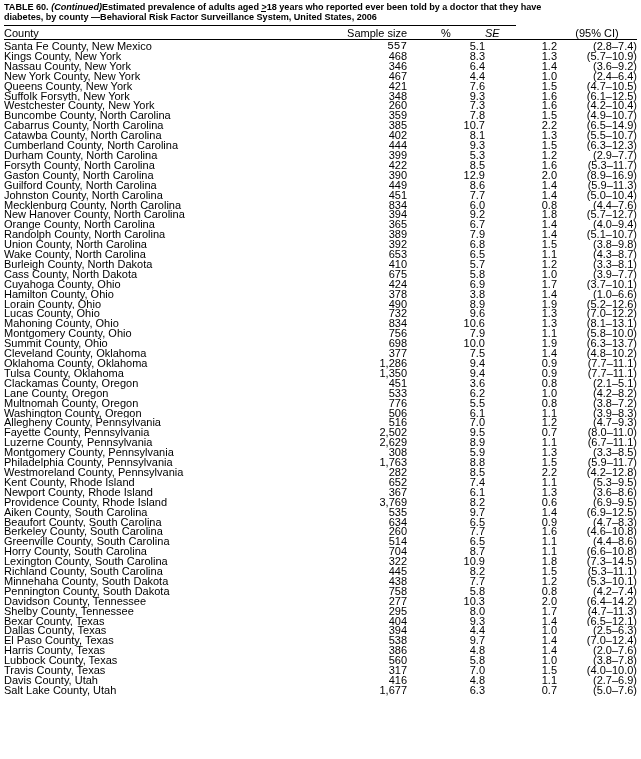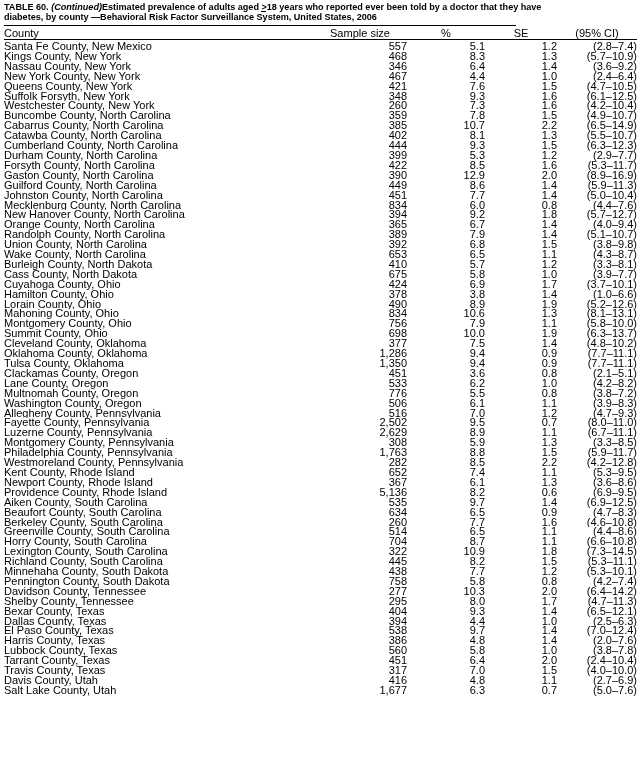--- a/index.html
+++ b/index.html
@@ -67,23 +67,23 @@
     height: 13px;
     vertical-align: bottom;
     padding-bottom: 1.5px;
   }
   .col-county   { width: 309px; text-align: left; }
   .col-n        { width: 94px;  text-align: right; padding-right: 32px; }
   .col-pct      { width: 78px;  text-align: right; padding-right: 24px; }
   .col-se       { width: 72px;  text-align: right; padding-right: 26px; }
   .col-ci       { width: 80px;  text-align: right; padding-right: 4px; }
   thead .col-county { text-align: left; }
-  thead .col-n   { text-align: center; padding-right: 0; }
+  thead .col-n   { text-align: right; padding-right: 0; }
   thead .col-pct { text-align: center; padding-right: 0; }
-  thead .col-se  { text-align: center; padding-right: 0; }
+  thead .col-se  { text-align: left; padding-right: 0; font-style: italic; }
   thead .col-ci  { text-align: center; padding-right: 0; }
   tbody tr { height: 9.88px; }
   tbody tr td { vertical-align: top; }
 </style>
 </head>
 <body>
 
 <div class="page">
 
   <div class="title-block">
@@ -106,21 +106,21 @@
         <th class="col-county">County</th>
         <th class="col-n">Sample size</th>
         <th class="col-pct">%</th>
         <th class="col-se">SE</th>
         <th class="col-ci">(95% CI)</th>
       </tr>
     </thead>
     <tbody id="tbody">
         <tr style="height: 12px;">
           <td class="col-county" style="padding-top: 2.2px;">Santa Fe County, New Mexico</td>
-          <td class="col-n" style="padding-top: 2.2px;">557</td>
+          <td class="col-n" style="padding-top: 2.2px; font-family: Liberation Mono, monospace;">557</td>
           <td class="col-pct" style="padding-top: 2.2px;">5.1</td>
           <td class="col-se" style="padding-top: 2.2px;">1.2</td>
           <td class="col-ci" style="padding-top: 2.2px;">(2.8–7.4)</td>
         </tr>
         <tr>
           <td class="col-county">Kings County, New York</td>
           <td class="col-n">468</td>
           <td class="col-pct">8.3</td>
           <td class="col-se">1.3</td>
           <td class="col-ci">(5.7–10.9)</td>
@@ -294,20 +294,27 @@
           <td class="col-ci">(1.0–6.6)</td>
         </tr>
         <tr>
           <td class="col-county">Lorain County, Ohio</td>
           <td class="col-n">490</td>
           <td class="col-pct">8.9</td>
           <td class="col-se">1.9</td>
           <td class="col-ci">(5.2–12.6)</td>
         </tr>
         <tr>
+          <td class="col-county">Lucas County, Ohio</td>
+          <td class="col-n">732</td>
+          <td class="col-pct">9.6</td>
+          <td class="col-se">1.3</td>
+          <td class="col-ci">(7.0–12.2)</td>
+        </tr>
+        <tr>
           <td class="col-county">Mahoning County, Ohio</td>
           <td class="col-n">834</td>
           <td class="col-pct">10.6</td>
           <td class="col-se">1.3</td>
           <td class="col-ci">(8.1–13.1)</td>
         </tr>
         <tr>
           <td class="col-county">Montgomery County, Ohio</td>
           <td class="col-n">756</td>
           <td class="col-pct">7.9</td>
@@ -421,21 +428,21 @@
         </tr>
         <tr>
           <td class="col-county">Newport County, Rhode Island</td>
           <td class="col-n">367</td>
           <td class="col-pct">6.1</td>
           <td class="col-se">1.3</td>
           <td class="col-ci">(3.6–8.6)</td>
         </tr>
         <tr>
           <td class="col-county">Providence County, Rhode Island</td>
-          <td class="col-n">5,136</td>
+          <td class="col-n">3,769</td>
           <td class="col-pct">8.2</td>
           <td class="col-se">0.6</td>
           <td class="col-ci">(6.9–9.5)</td>
         </tr>
         <tr>
           <td class="col-county">Aiken County, South Carolina</td>
           <td class="col-n">535</td>
           <td class="col-pct">9.7</td>
           <td class="col-se">1.4</td>
           <td class="col-ci">(6.9–12.5)</td>
@@ -537,27 +544,20 @@
           <td class="col-pct">4.8</td>
           <td class="col-se">1.4</td>
           <td class="col-ci">(2.0–7.6)</td>
         </tr>
         <tr>
           <td class="col-county">Lubbock County, Texas</td>
           <td class="col-n">560</td>
           <td class="col-pct">5.8</td>
           <td class="col-se">1.0</td>
           <td class="col-ci">(3.8–7.8)</td>
-        </tr>
-        <tr>
-          <td class="col-county">Tarrant County, Texas</td>
-          <td class="col-n">451</td>
-          <td class="col-pct">6.4</td>
-          <td class="col-se">2.0</td>
-          <td class="col-ci">(2.4–10.4)</td>
         </tr>
         <tr>
           <td class="col-county">Travis County, Texas</td>
           <td class="col-n">317</td>
           <td class="col-pct">7.0</td>
           <td class="col-se">1.5</td>
           <td class="col-ci">(4.0–10.0)</td>
         </tr>
         <tr>
           <td class="col-county">Davis County, Utah</td>

